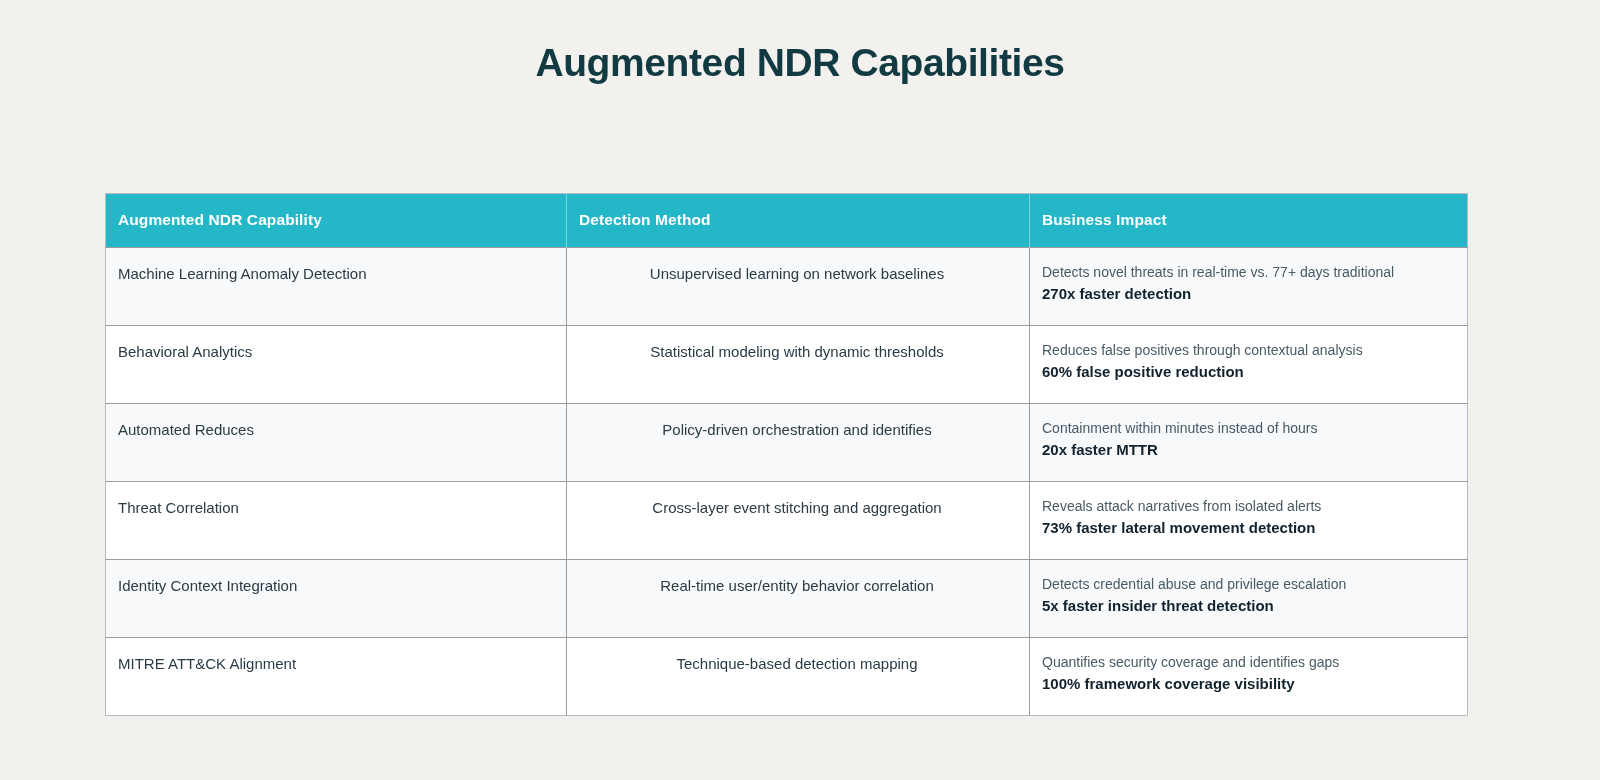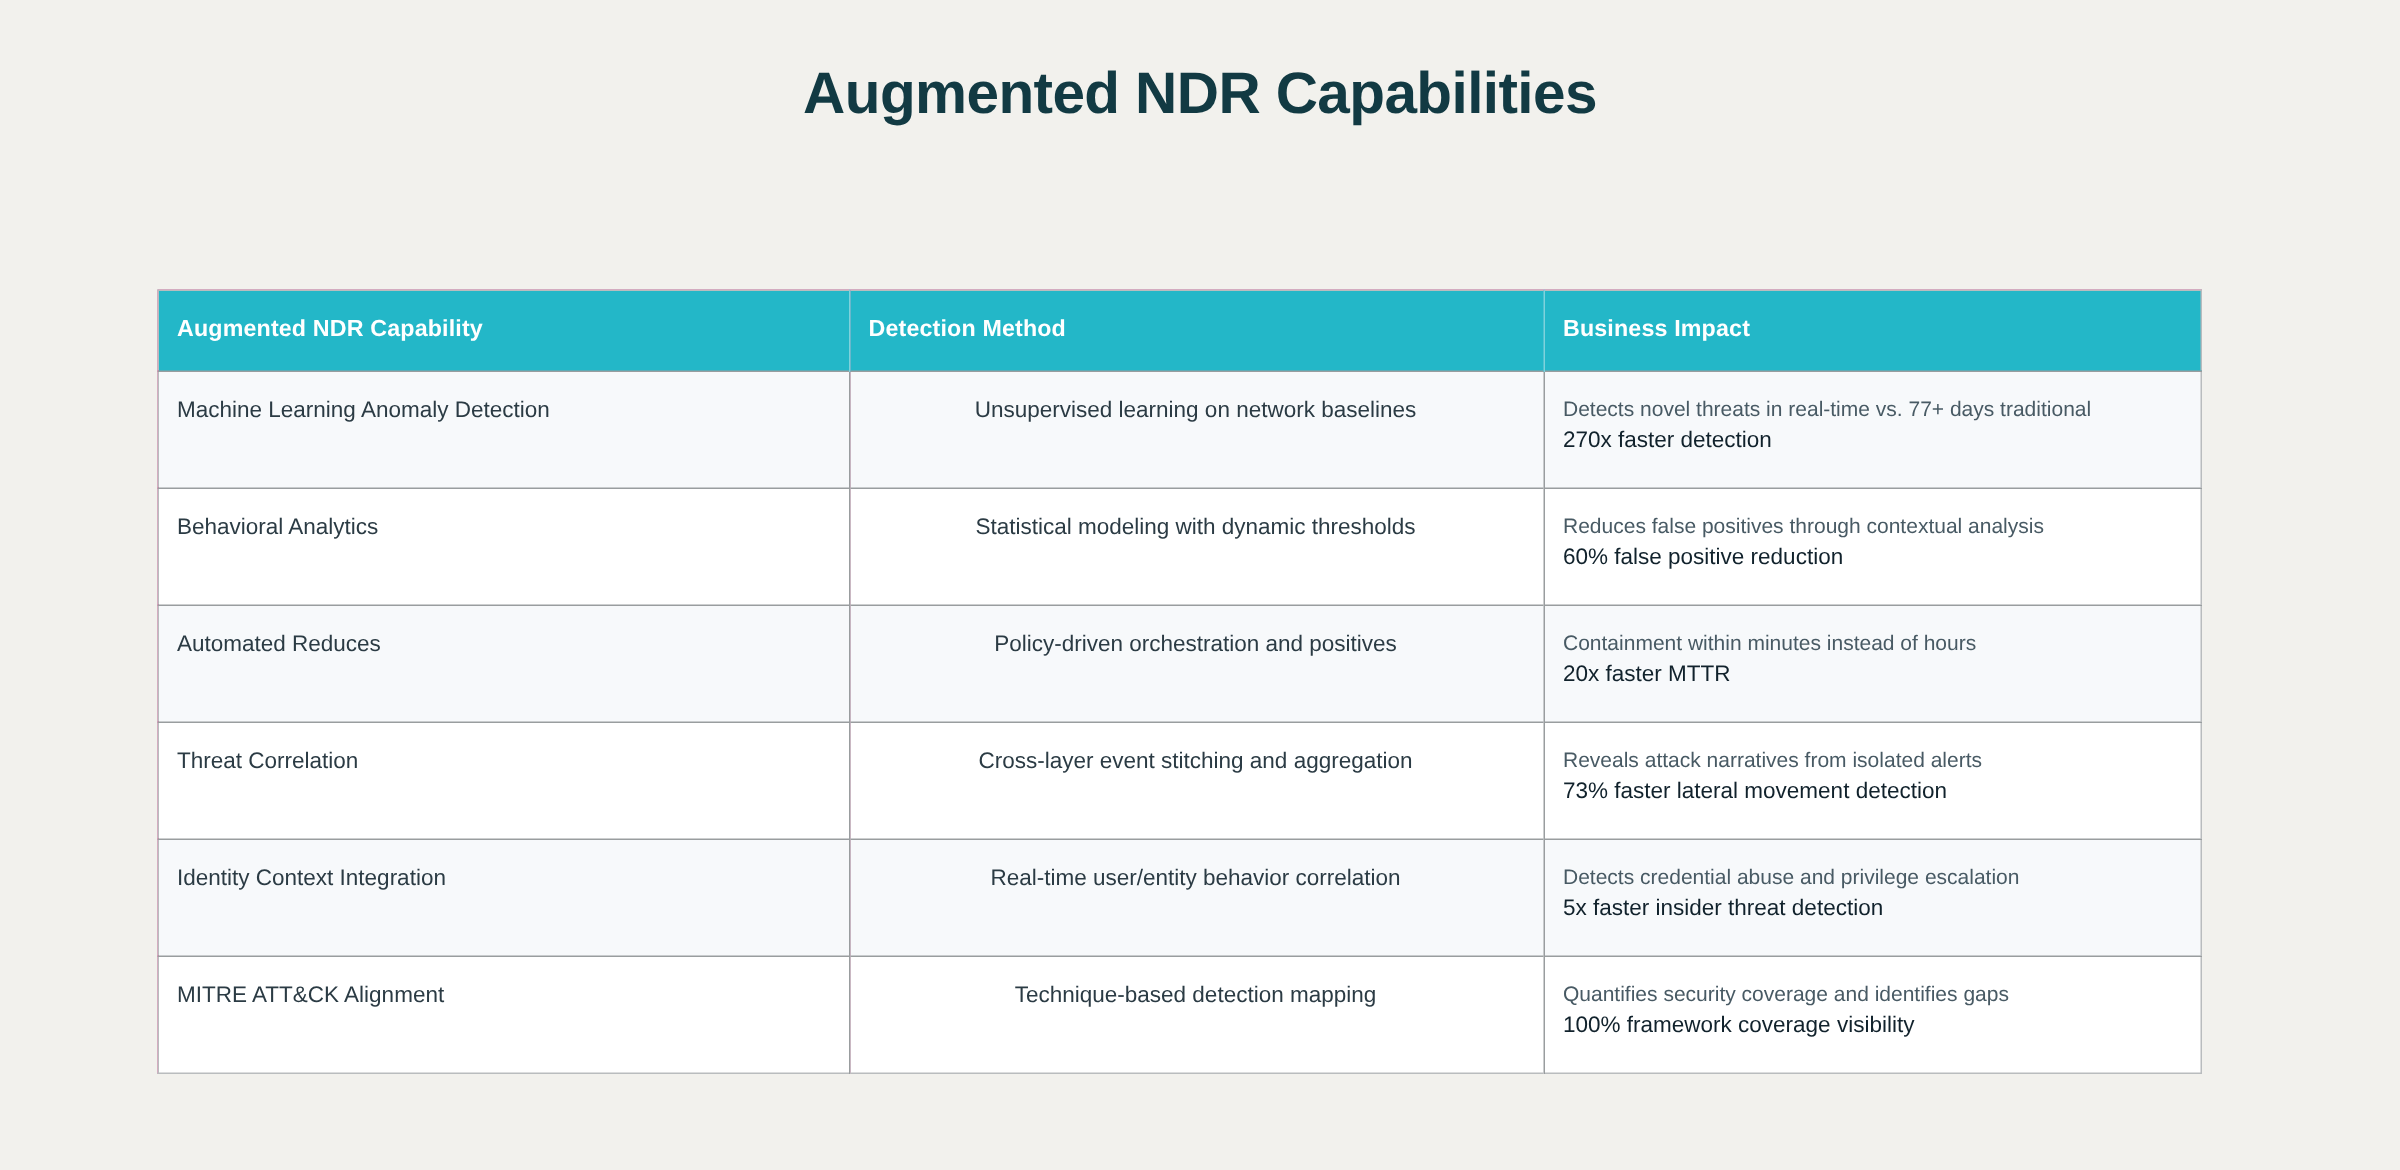--- a/index.html
+++ b/index.html
@@ -87,21 +87,21 @@
 
   td.impact .impact-desc {
     display: block;
     color: #485a64;
     font-size: 14px;
     line-height: 1.35;
   }
   td.impact .impact-metric {
     display: block;
     color: #11222c;
-    font-weight: 400;
+    font-weight: 700;
     font-size: 15px;
     line-height: 1.42;
     margin-top: 1px;
   }
 
   td.capability { color: #2b3b44; }
   td.method { color: #2b3b44; text-align: center; }
 </style>
 </head>
 <body>
@@ -139,21 +139,21 @@
           <td class="capability">Behavioral Analytics</td>
           <td class="method">Statistical modeling with dynamic thresholds</td>
           <td class="impact">
             <span class="impact-desc">Reduces false positives through contextual analysis</span>
             <span class="impact-metric">60% false positive reduction</span>
           </td>
         </tr>
 
         <tr class="alt">
           <td class="capability">Automated Reduces</td>
-          <td class="method">Policy-driven orchestration and positives</td>
+          <td class="method">Policy-driven orchestration and identifies</td>
           <td class="impact">
             <span class="impact-desc">Containment within minutes instead of hours</span>
             <span class="impact-metric">20x faster MTTR</span>
           </td>
         </tr>
 
         <tr class="plain">
           <td class="capability">Threat Correlation</td>
           <td class="method">Cross-layer event stitching and aggregation</td>
           <td class="impact">

